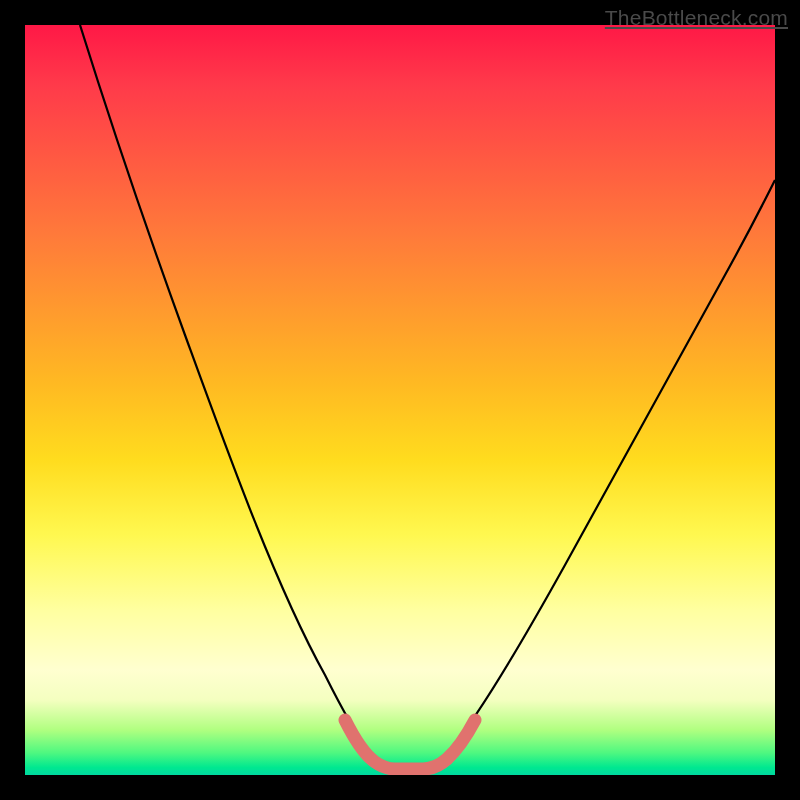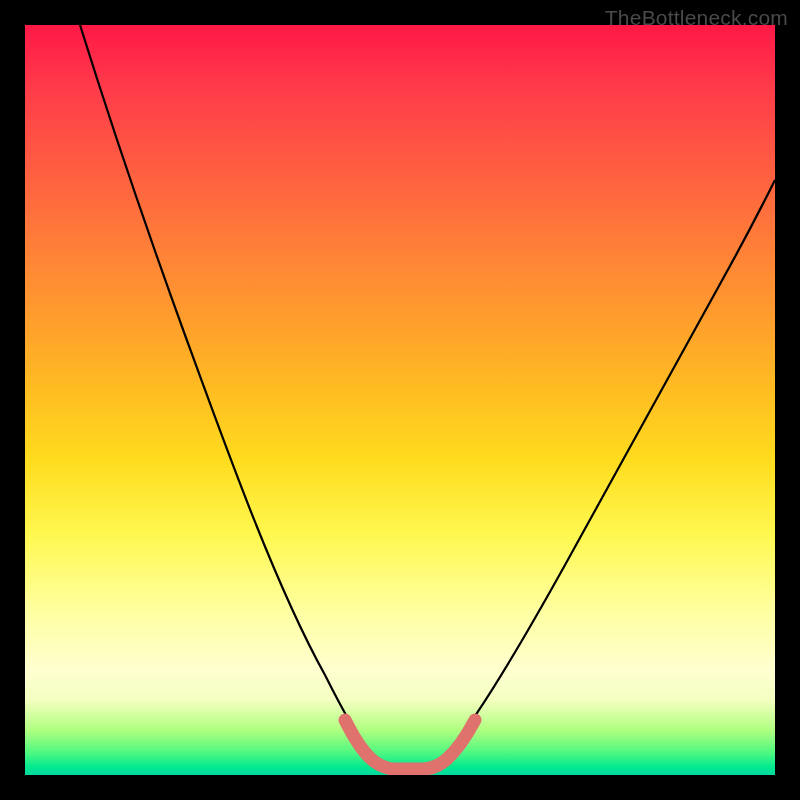--- a/index.html
+++ b/index.html
@@ -36,20 +36,21 @@
     );
   }
   .watermark {
     position: absolute;
     top: 6px;
     right: 12px;
     color: #4a4a4a;
     font-size: 21px;
     font-weight: 500;
     letter-spacing: 0.2px;
+    text-decoration: underline;
   }
   svg.overlay {
     position: absolute;
     left: 0;
     top: 0;
     width: 750px;
     height: 750px;
   }
 </style>
 </head>

